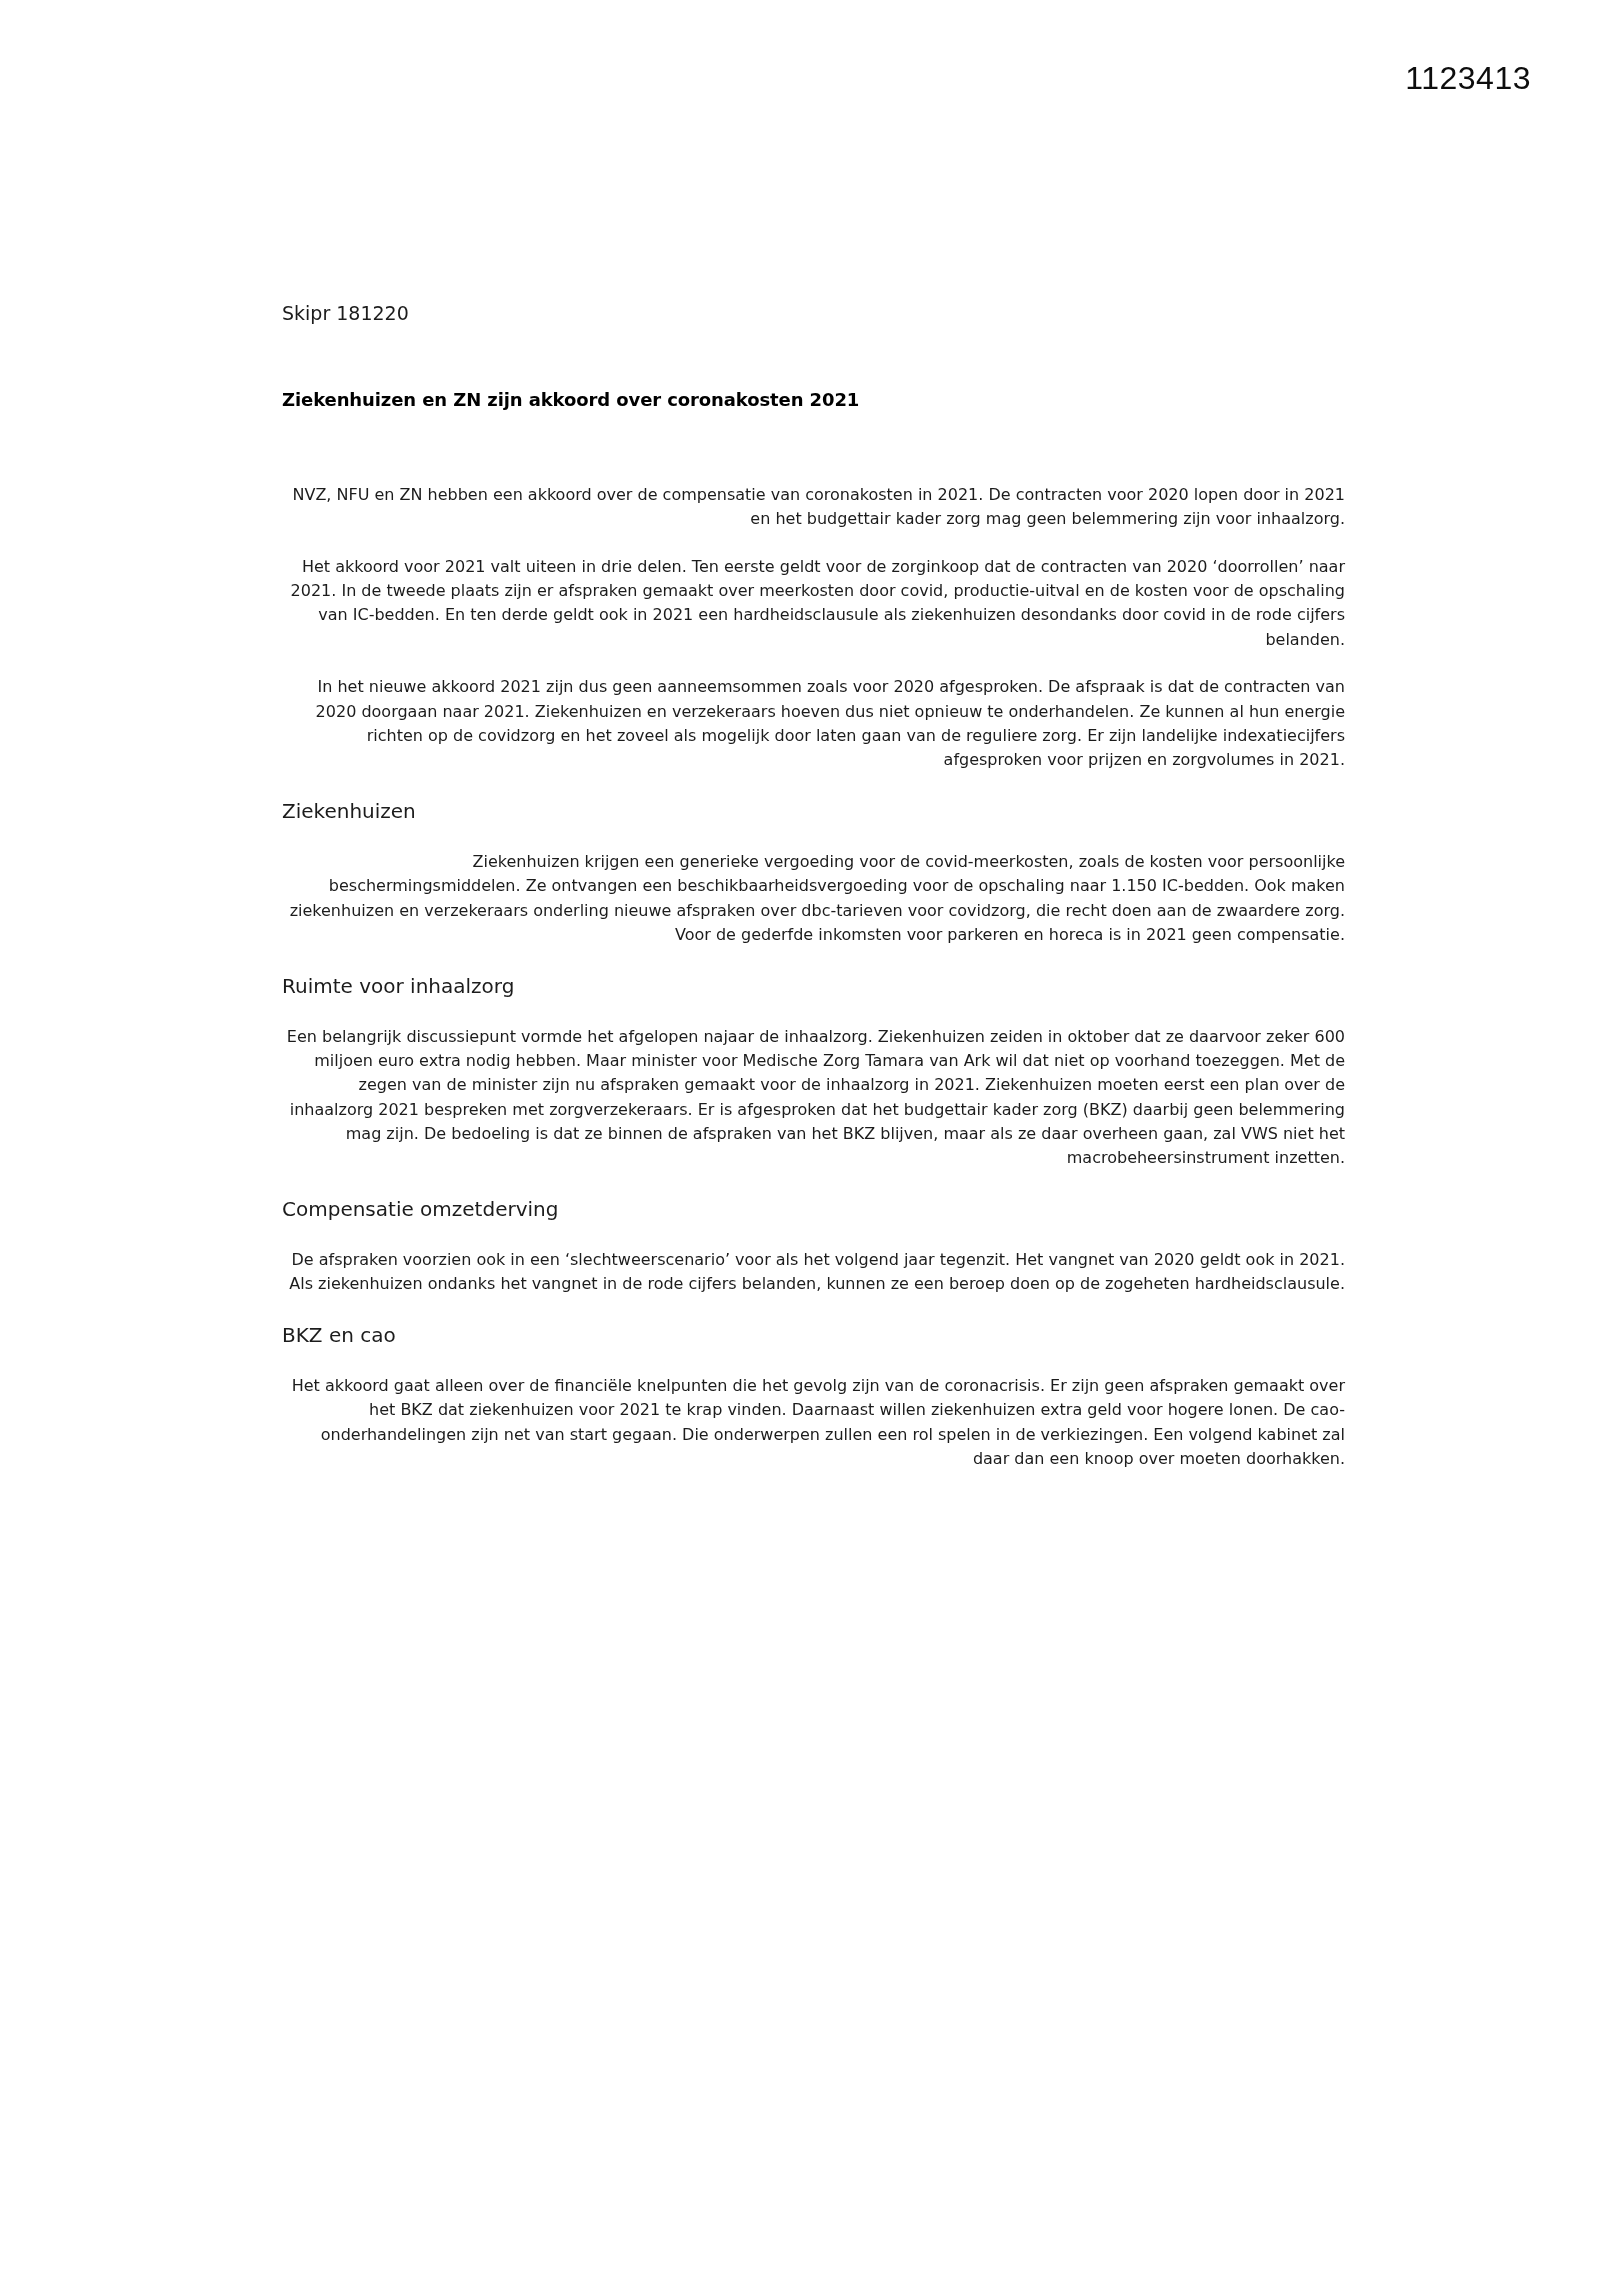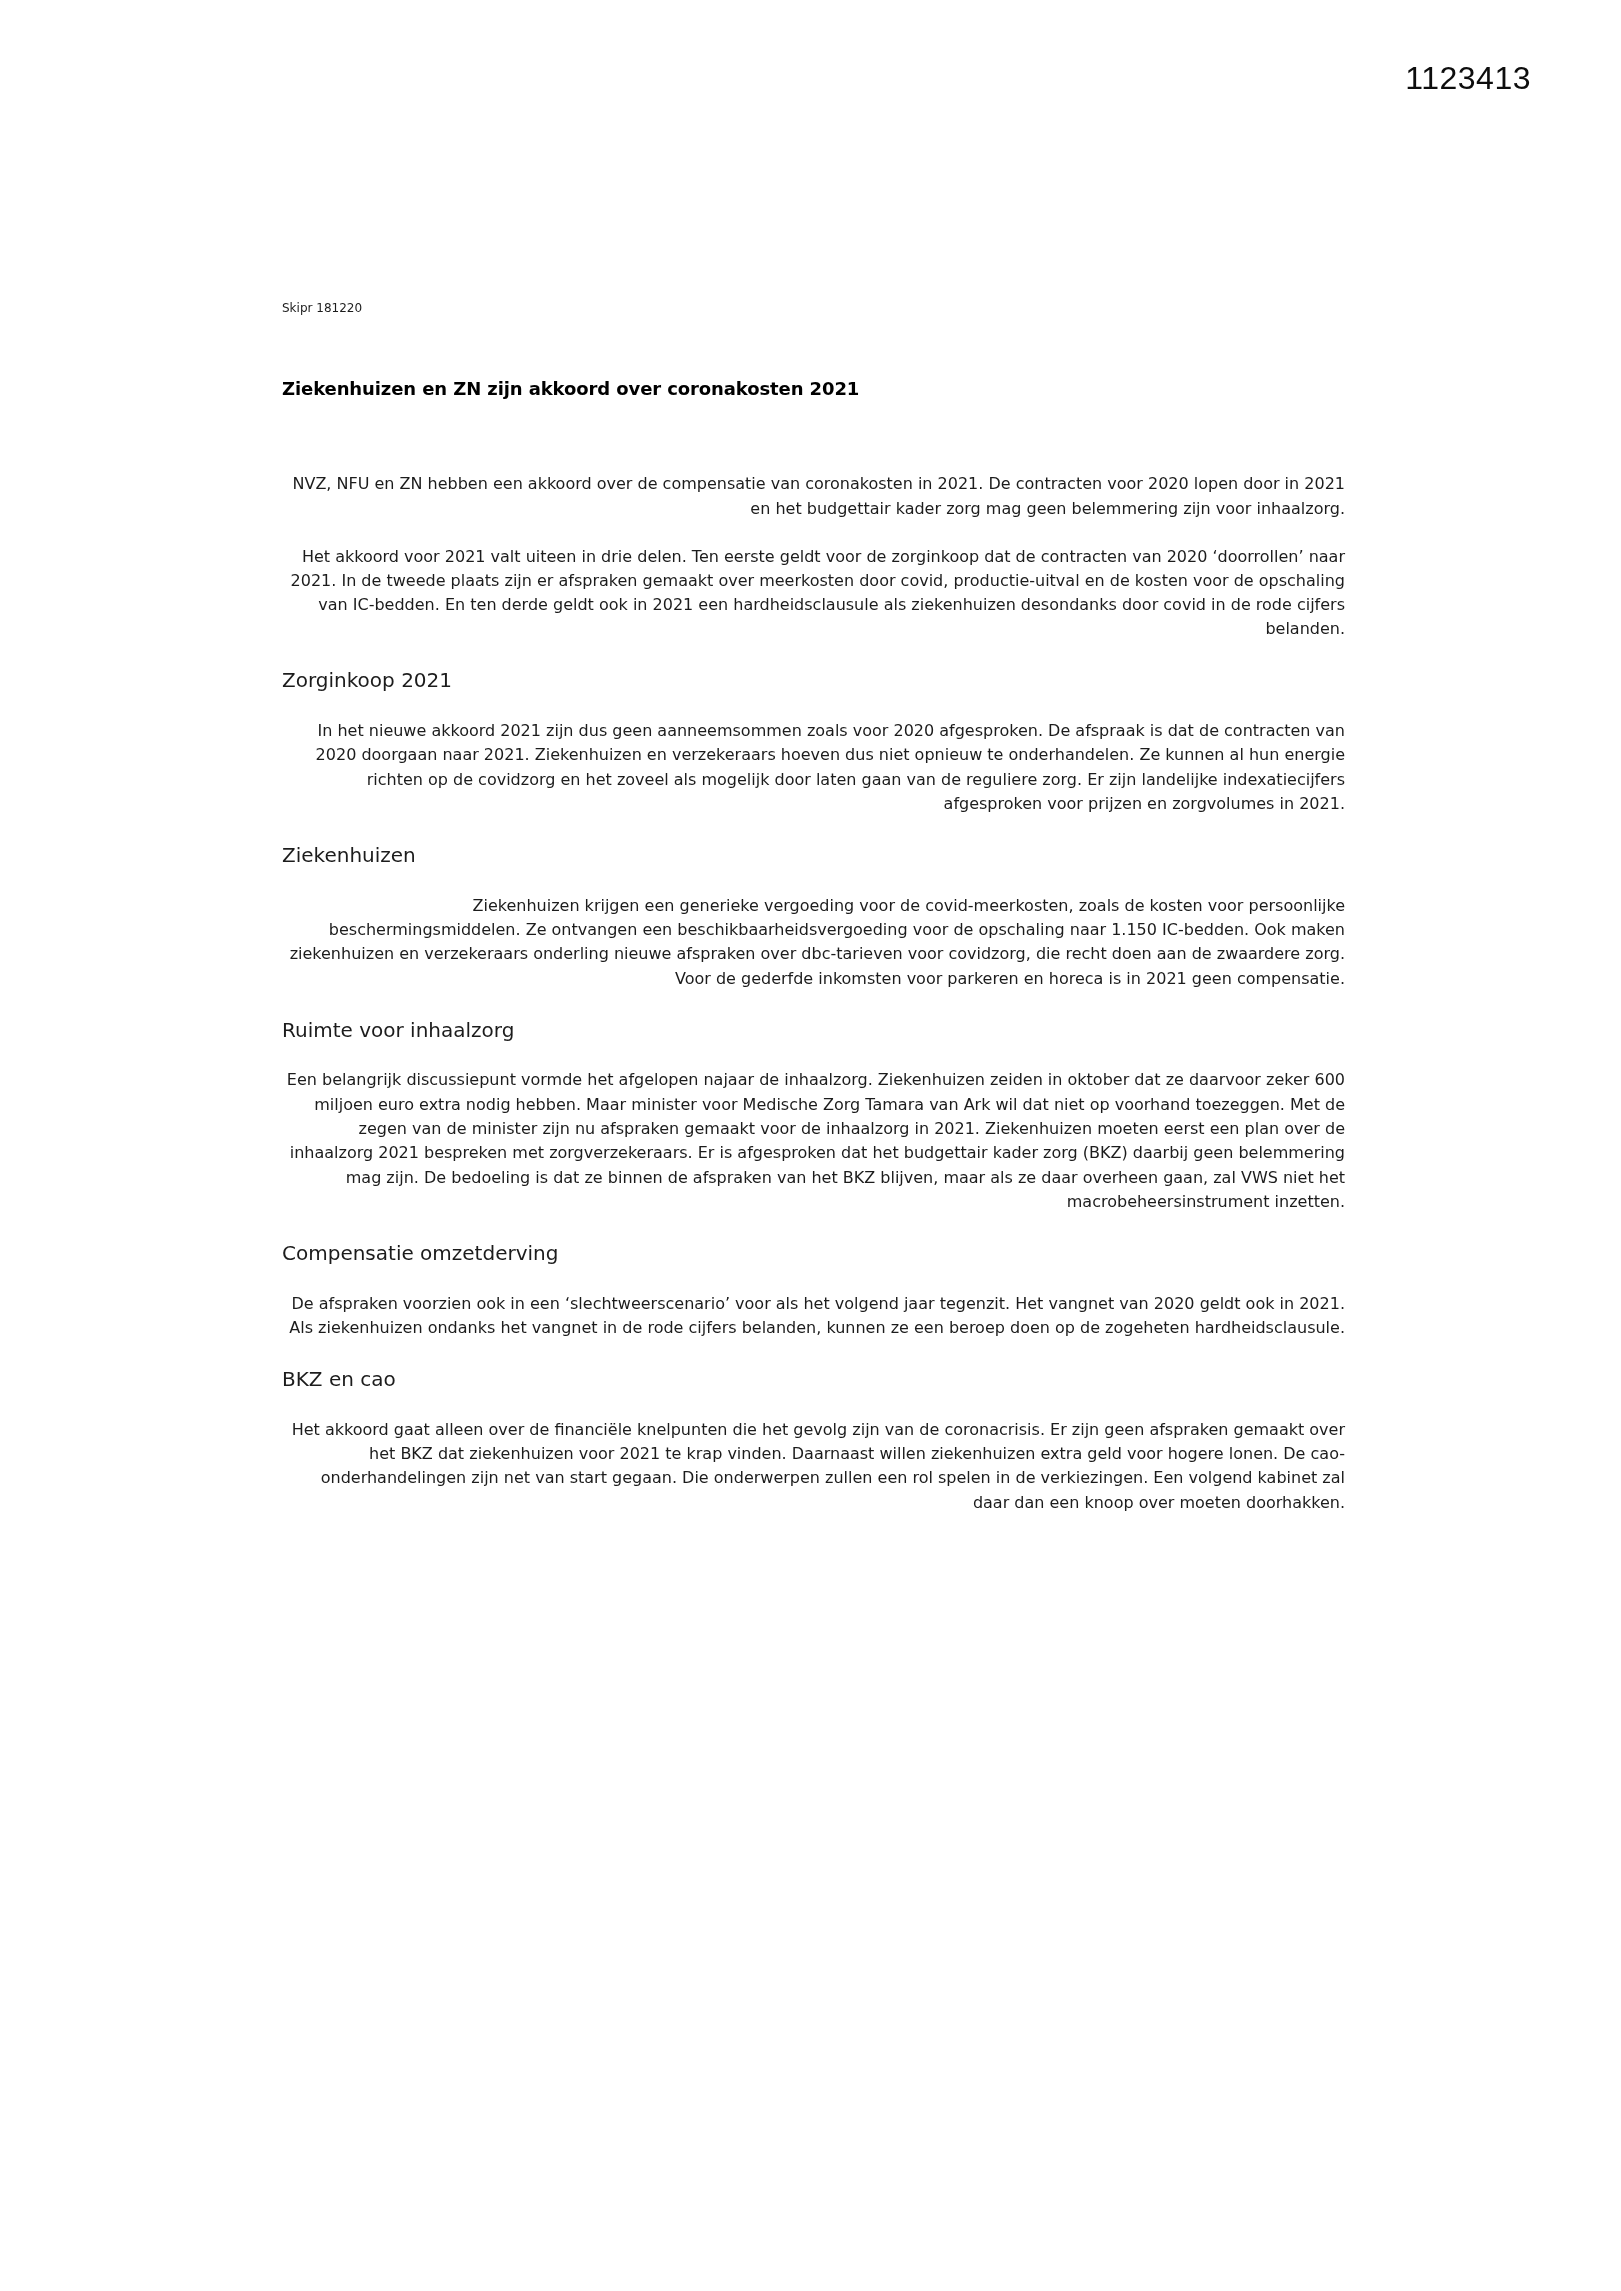--- a/index.html
+++ b/index.html
@@ -37,21 +37,21 @@
 
   
   .content {
     position: absolute;
     left: 282px;
     top: 284px;
     width: 1063px;
   }
 
   .source-line {
-    font-size: 12px;
+    font-size: 19px;
     line-height: 1.45;
     color: #1c1c1c;
     margin: 0 0 61px 0;
   }
 
   .doc-title {
     font-family: "DejaVu Sans", sans-serif;
     font-weight: bold;
     font-size: 18px;
     color: #000000;
@@ -87,21 +87,20 @@
   <div class="content">
 
     <div class="source-line">Skipr 181220</div>
 
     <div class="doc-title">Ziekenhuizen en ZN zijn akkoord over coronakosten 2021</div>
 
     <p class="para">NVZ, NFU en ZN hebben een akkoord over de compensatie van coronakosten in 2021. De contracten voor 2020 lopen door in 2021 en het budgettair kader zorg mag geen belemmering zijn voor inhaalzorg.</p>
 
     <p class="para">Het akkoord voor 2021 valt uiteen in drie delen. Ten eerste geldt voor de zorginkoop dat de contracten van 2020 ‘doorrollen’ naar 2021. In de tweede plaats zijn er afspraken gemaakt over meerkosten door covid, productie-uitval en de kosten voor de opschaling van IC-bedden. En ten derde geldt ook in 2021 een hardheidsclausule als ziekenhuizen desondanks door covid in de rode cijfers belanden.</p>
 
-    <h2 class="subhead">Zorginkoop 2021</h2>
     <p class="para">In het nieuwe akkoord 2021 zijn dus geen aanneemsommen zoals voor 2020 afgesproken. De afspraak is dat de contracten van 2020 doorgaan naar 2021. Ziekenhuizen en verzekeraars hoeven dus niet opnieuw te onderhandelen. Ze kunnen al hun energie richten op de covidzorg en het zoveel als mogelijk door laten gaan van de reguliere zorg. Er zijn landelijke indexatiecijfers afgesproken voor prijzen en zorgvolumes in 2021.</p>
 
     <h2 class="subhead">Ziekenhuizen</h2>
     <p class="para">Ziekenhuizen krijgen een generieke vergoeding voor de covid-meerkosten, zoals de kosten voor persoonlijke beschermingsmiddelen. Ze ontvangen een beschikbaarheidsvergoeding voor de opschaling naar 1.150 IC-bedden. Ook maken ziekenhuizen en verzekeraars onderling nieuwe afspraken over dbc-tarieven voor covidzorg, die recht doen aan de zwaardere zorg. Voor de gederfde inkomsten voor parkeren en horeca is in 2021 geen compensatie.</p>
 
     <h2 class="subhead">Ruimte voor inhaalzorg</h2>
     <p class="para">Een belangrijk discussiepunt vormde het afgelopen najaar de inhaalzorg. Ziekenhuizen zeiden in oktober dat ze daarvoor zeker 600 miljoen euro extra nodig hebben. Maar minister voor Medische Zorg Tamara van Ark wil dat niet op voorhand toezeggen. Met de zegen van de minister zijn nu afspraken gemaakt voor de inhaalzorg in 2021. Ziekenhuizen moeten eerst een plan over de inhaalzorg 2021 bespreken met zorgverzekeraars. Er is afgesproken dat het budgettair kader zorg (BKZ) daarbij geen belemmering mag zijn. De bedoeling is dat ze binnen de afspraken van het BKZ blijven, maar als ze daar overheen gaan, zal VWS niet het macrobeheersinstrument inzetten.</p>
 
     <h2 class="subhead">Compensatie omzetderving</h2>
     <p class="para">De afspraken voorzien ook in een ‘slechtweerscenario’ voor als het volgend jaar tegenzit. Het vangnet van 2020 geldt ook in 2021. Als ziekenhuizen ondanks het vangnet in de rode cijfers belanden, kunnen ze een beroep doen op de zogeheten hardheidsclausule.</p>

